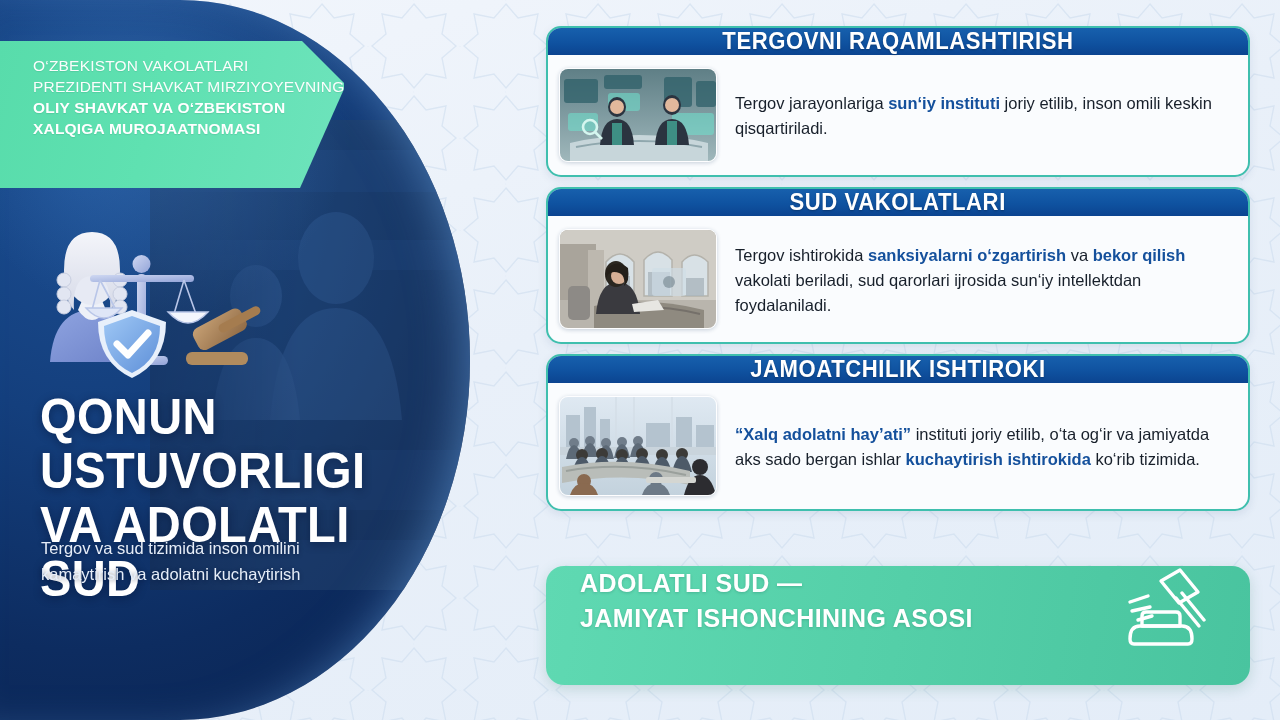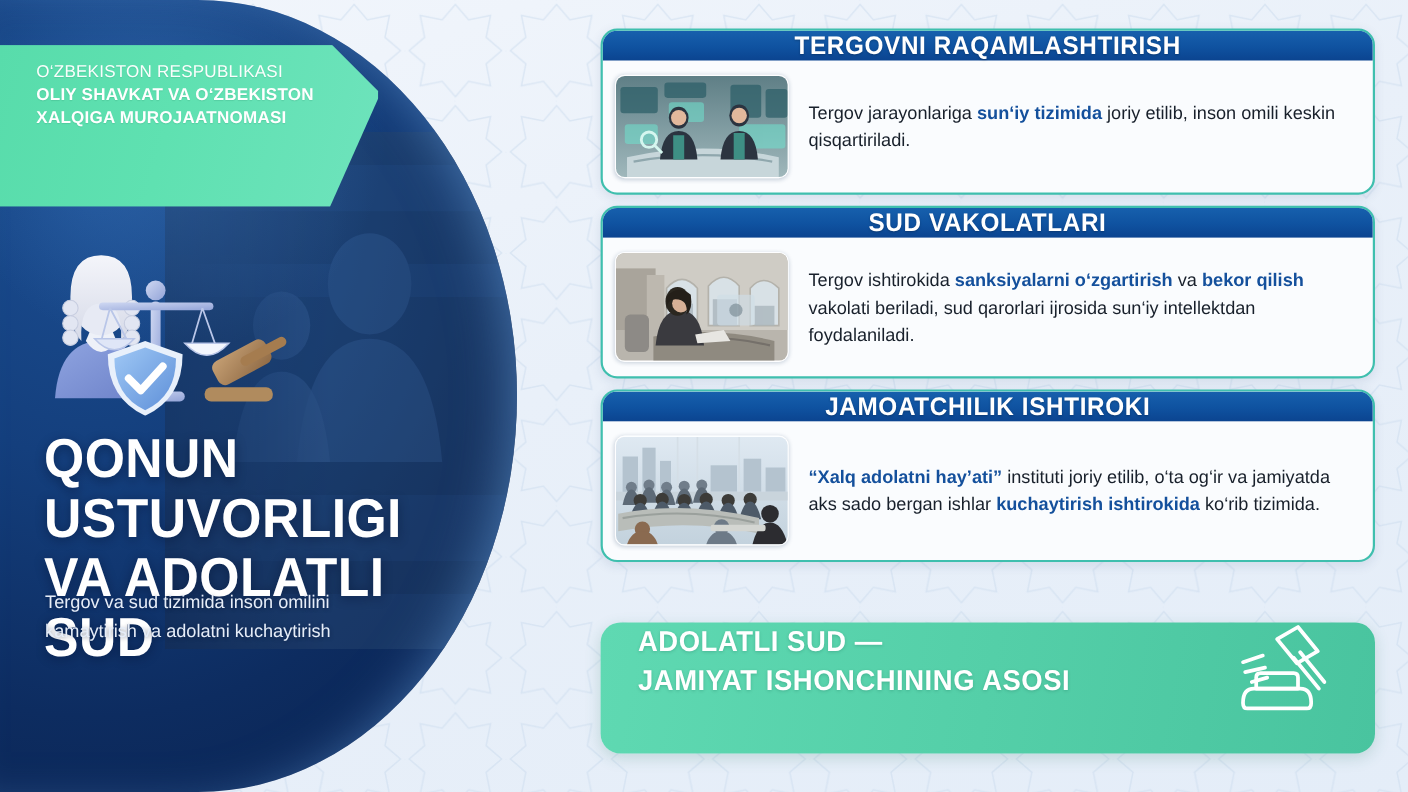--- a/index.html
+++ b/index.html
@@ -194,21 +194,22 @@
         <ellipse cx="106" cy="176" rx="26" ry="31"></ellipse>
         <path d="M62 300 q8 -82 44 -82 q36 0 44 82 z"></path>
       </g>
       <rect width="330" height="470" fill="url(#pofade)"></rect>
     </svg>
     <div class="glow"></div>
     <div class="rim"></div>
   </div>
 
   <div class="ribbon">
-    <div class="ln light">O‘ZBEKISTON RESPUBLIKASI</div>
+    <div class="ln light">O‘ZBEKISTON VAKOLATLARI</div>
+    <div class="ln light">PREZIDENTI SHAVKAT MIRZIYOYEVNING</div>
     <div class="ln bold">OLIY SHAVKAT VA O‘ZBEKISTON</div>
     <div class="ln bold">XALQIGA MUROJAATNOMASI</div>
   </div>
 
   <svg class="justice-icon" viewBox="0 0 232 164" aria-hidden="true">
     <defs>
       <linearGradient id="robe" x1="0" y1="0" x2="1" y2="1">
         <stop offset="0" stop-color="#8fa4e0"></stop>
           <stop offset="1" stop-color="#6d82c9"></stop>
       </linearGradient>
@@ -324,21 +325,21 @@
                 <circle cx="112" cy="36" r="7"></circle>
             </g>
 
             <g stroke="#d5f6ef" stroke-width="2.6" fill="none">
               <circle cx="30" cy="58" r="7"></circle>
                 <path d="M35 63 l7 7"></path>
             </g>
           </svg>
         </div>
         <div class="card-text">
-          <span>Tergov jarayonlariga </span><b>sun‘iy tizimida</b><span> joriy etilib, inson omili keskin qisqartiriladi.</span><b></b><span></span>
+          <span>Tergov jarayonlariga </span><b>sun‘iy instituti</b><span> joriy etilib, inson omili keskin qisqartiriladi.</span><b></b><span></span>
         </div>
       </div>
     </div>
 
     <div class="card card-2">
       <div class="card-head">
         <span class="t">SUD VAKOLATLARI</span>
       </div>
       <div class="card-body">
         <div class="thumb">

